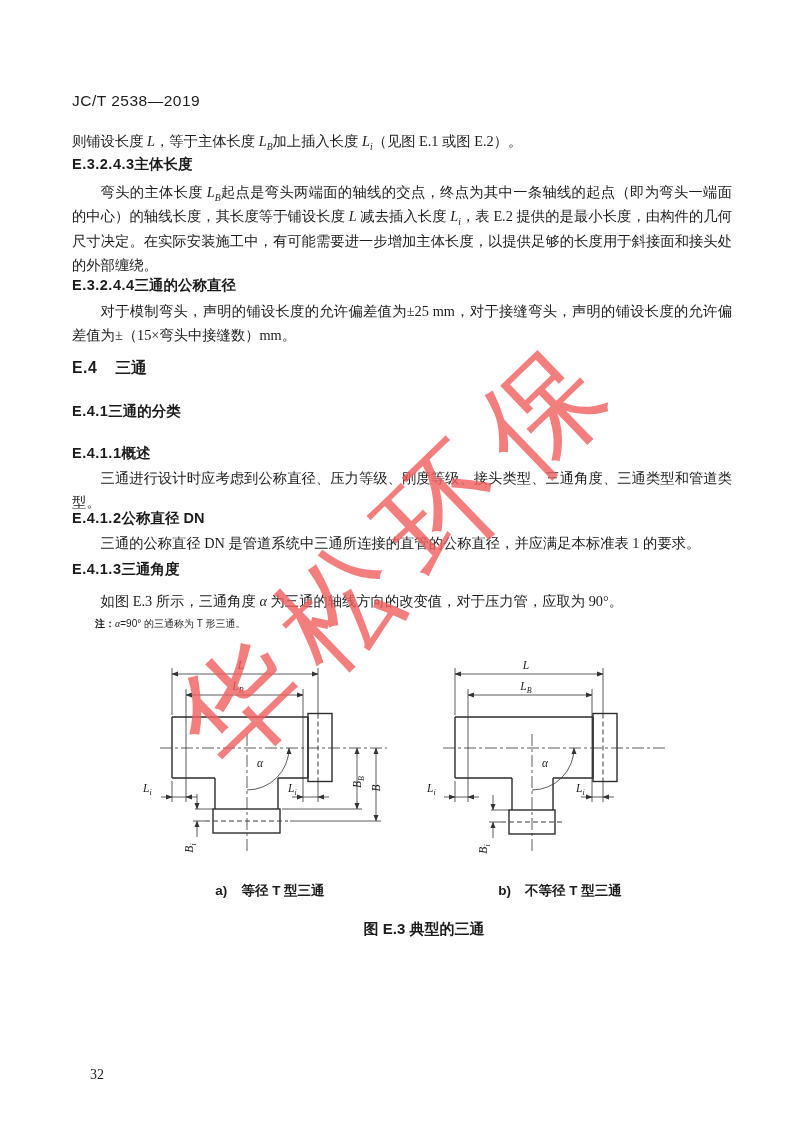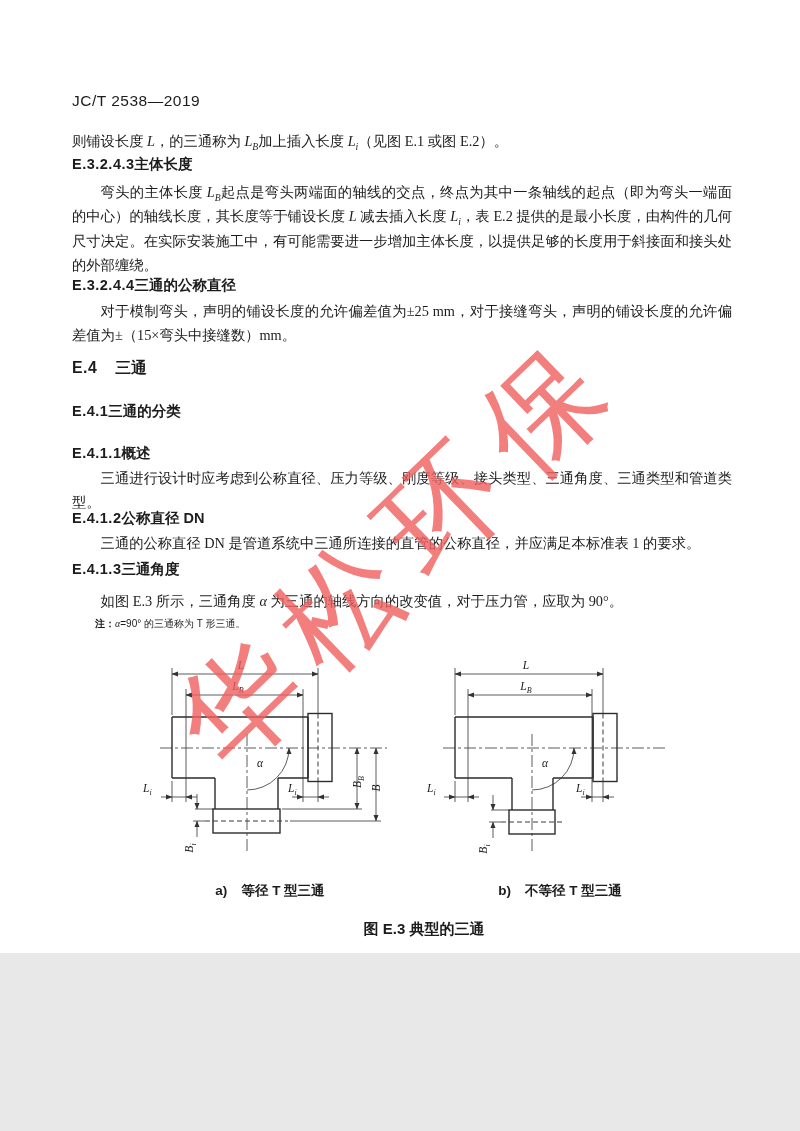--- a/index.html
+++ b/index.html
@@ -1,18 +1,18 @@
 <!DOCTYPE html>
 <html><head>
 <meta charset="utf-8">
 <style>
   html,body{margin:0;padding:0;background:#e8e8e8;}
   .page{
     position:relative;
-    width:800px;height:953px;
+    width:800px;height:1131px;
     background:#ffffff;
     margin:0 auto;
     overflow:hidden;
     font-family:"Liberation Serif","DejaVu Serif",serif;
     color:#1c1c1c;
   }
   .abs{position:absolute;}
   .doc-header{
     left:72px;top:92px;width:400px;
     font-size:15.5px;letter-spacing:.5px;
@@ -72,21 +72,21 @@
   }
   .svgsub{font-size:8px;}
 </style>
 </head>
 <body>
 
 <div class="page">
 
   <div class="abs doc-header">JC/T 2538—2019</div>
 
-  <div class="abs bodytext" style="top:129px;"><span>则铺设长度 </span><span class="seg-var">L</span><span>，的三通称为 </span><span class="seg-var">L</span><sub class="seg-sub">B</sub><span>加上插入长度 </span><span class="seg-var">L</span><sub class="seg-sub">i</sub><span>（见图 E.1 或图 E.2）。</span></div>
+  <div class="abs bodytext" style="top:129px;"><span>则铺设长度 </span><span class="seg-var">L</span><span>，等于主体长度 </span><span class="seg-var">L</span><sub class="seg-sub">B</sub><span>加上插入长度 </span><span class="seg-var">L</span><sub class="seg-sub">i</sub><span>（见图 E.1 或图 E.2）。</span></div>
 
   <div class="abs heading" style="top:155px;">
     <span class="hnum">E.3.2.4.3</span><span>主体长度</span>
   </div>
   <div class="abs bodytext indent" style="top:180px;"><span>弯头的主体长度 </span><span class="seg-var">L</span><sub class="seg-sub">B</sub><span>起点是弯头两端面的轴线的交点，终点为其中一条轴线的起点（即为弯头一端面的中心）的轴线长度，其长度等于铺设长度 </span><span class="seg-var">L</span><span> 减去插入长度 </span><span class="seg-var">L</span><sub class="seg-sub">i</sub><span>，表 E.2 提供的是最小长度，由构件的几何尺寸决定。在实际安装施工中，有可能需要进一步增加主体长度，以提供足够的长度用于斜接面和接头处的外部缠绕。</span></div>
 
   <div class="abs heading" style="top:276px;">
     <span class="hnum">E.3.2.4.4</span><span>三通的公称直径</span>
   </div>
   <div class="abs bodytext indent" style="top:299px;">对于模制弯头，声明的铺设长度的允许偏差值为±25 mm，对于接缝弯头，声明的铺设长度的允许偏差值为±（15×弯头中接缝数）mm。</div>

